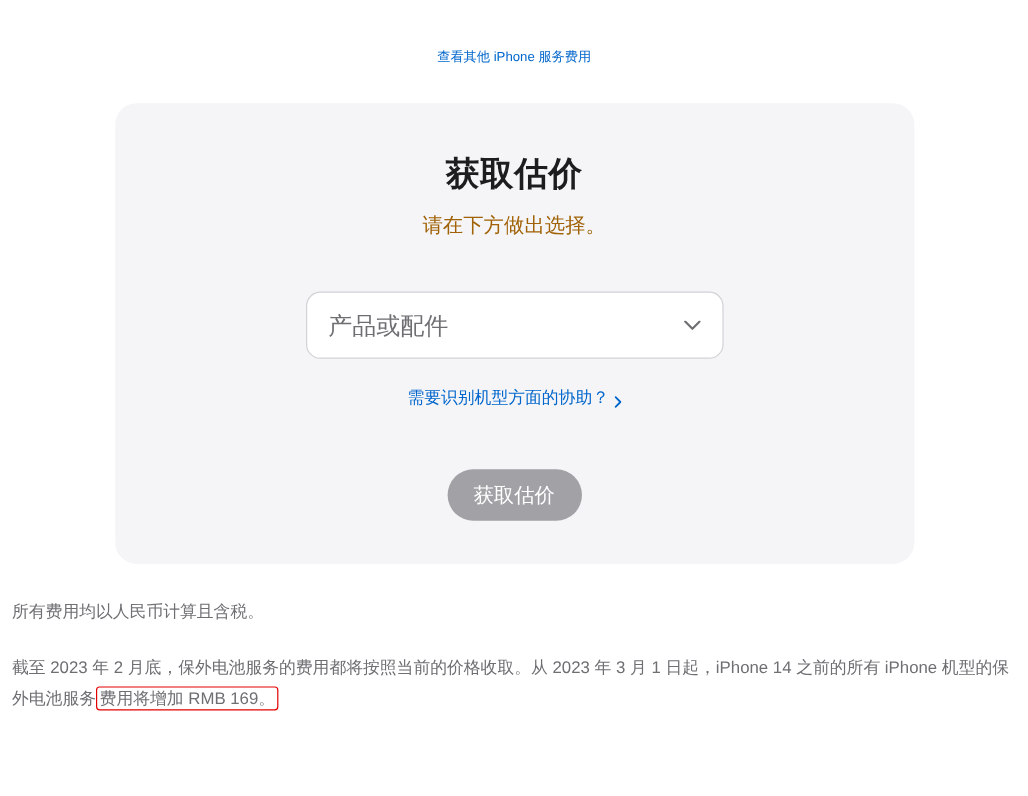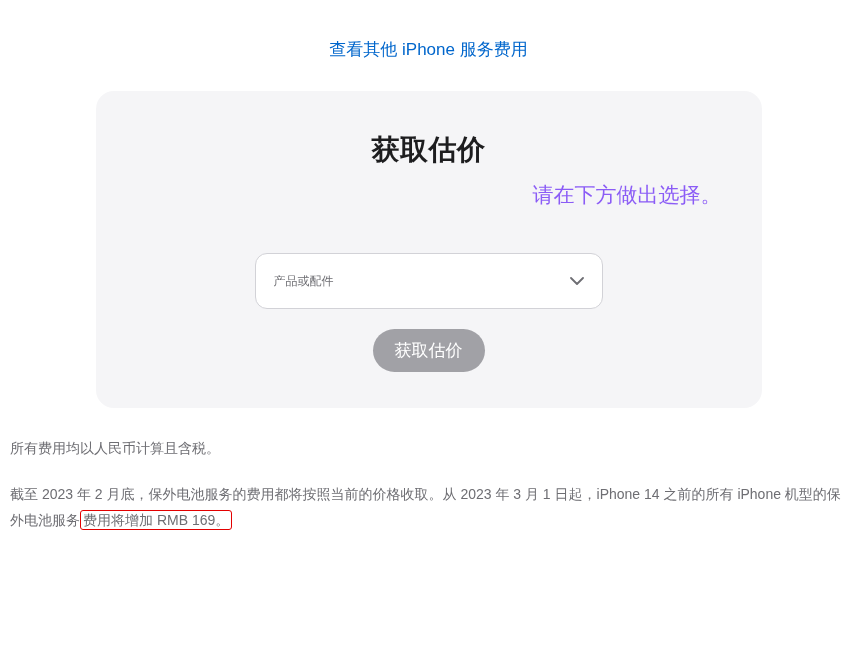--- a/index.html
+++ b/index.html
@@ -15,59 +15,58 @@
       overflow: hidden;
     }
     .top-link {
       text-align: center;
       padding-top: 38px;
       padding-bottom: 30px;
     }
     .top-link a {
       color: #0066cc;
       text-decoration: none;
-      font-size: 17px;
+      font-size: 11px;
     }
     .card {
       background: #f5f5f7;
       border-radius: 18px;
       width: 666px;
       margin: 0 auto 28px;
       padding: 40px 40px 36px;
       text-align: center;
     }
     .card-title {
       font-size: 28px;
       font-weight: 600;
       color: #1d1d1f;
       margin-bottom: 12px;
       letter-spacing: 0.5px;
     }
     .card-subtitle {
-      font-size: 21px;
-      color: #8b5cf6;
+      font-size: 17px;
+      color: #a16207;
       margin-bottom: 44px;
-      text-align: right;
     }
     .select-field {
       width: 348px;
       height: 56px;
       margin: 0 auto 20px;
       background: #ffffff;
       border: 1px solid #d2d2d7;
       border-radius: 12px;
       display: flex;
       align-items: center;
       justify-content: space-between;
       padding: 0 18px;
       cursor: pointer;
     }
     .select-placeholder {
       color: #6e6e73;
-      font-size: 12px;
+      font-size: 20px;
     }
     .chevron-down {
       width: 14px;
       height: 8px;
       display: flex;
       align-items: center;
       justify-content: center;
     }
     .chevron-down svg {
       display: block;
@@ -127,20 +126,28 @@
   <div class="select-field">
     <span class="select-placeholder">产品或配件</span>
     <span class="chevron-down">
       <svg width="14" height="8" viewBox="0 0 14 8" fill="none">
         <path d="M1 1L7 7L13 1" stroke="#6e6e73" stroke-width="1.8" stroke-linecap="round" stroke-linejoin="round"></path>
       </svg>
     </span>
   </div>
 
 
+  <a href="#" class="help-link">
+    <span>需要识别机型方面的协助？</span>
+    <span class="help-chevron">
+      <svg width="6" height="10" viewBox="0 0 6 10" fill="none">
+        <path d="M1 1L5 5L1 9" stroke="#0066cc" stroke-width="1.5" stroke-linecap="round" stroke-linejoin="round"></path>
+      </svg>
+    </span>
+  </a>
 
   <div>
     <button class="primary-button">获取估价</button>
   </div>
 </div>
 
 <div class="footer-text">
   <p class="footer-p1">所有费用均以人民币计算且含税。</p>
   <p>
     <span>截至 2023 年 2 月底，保外电池服务的费用都将按照当前的价格收取。从 2023 年 3 月 1 日起，iPhone 14 之前的所有 iPhone 机型的保外电池服务</span><span class="highlight-box">费用将增加 RMB 169。</span>

